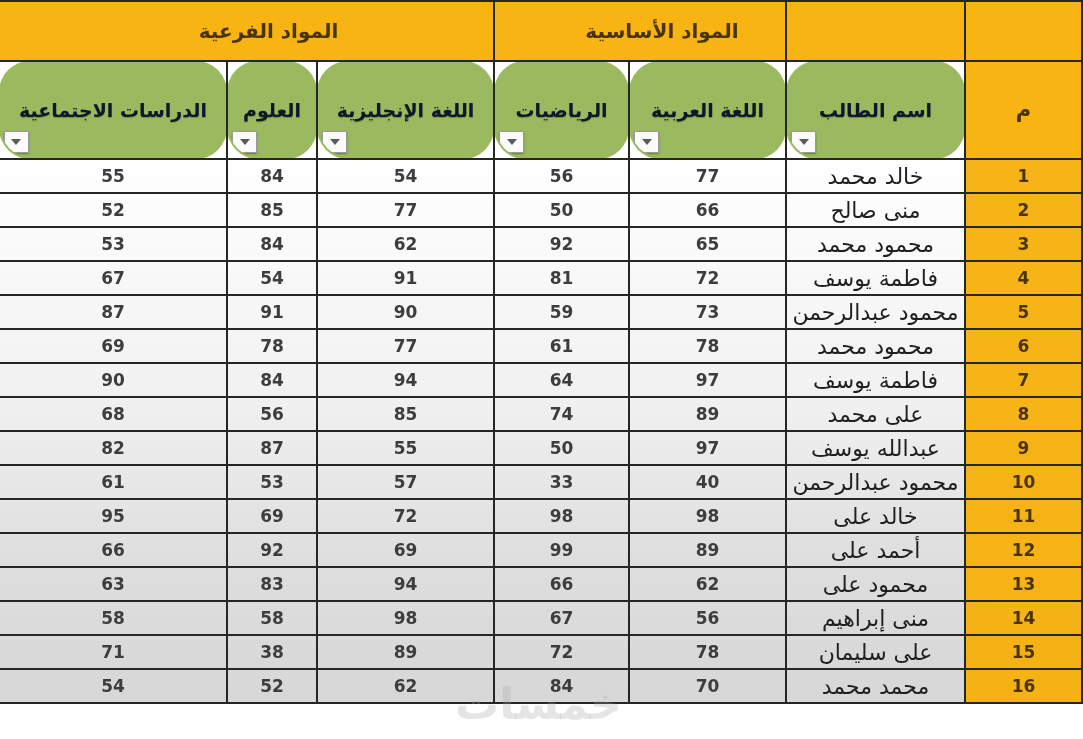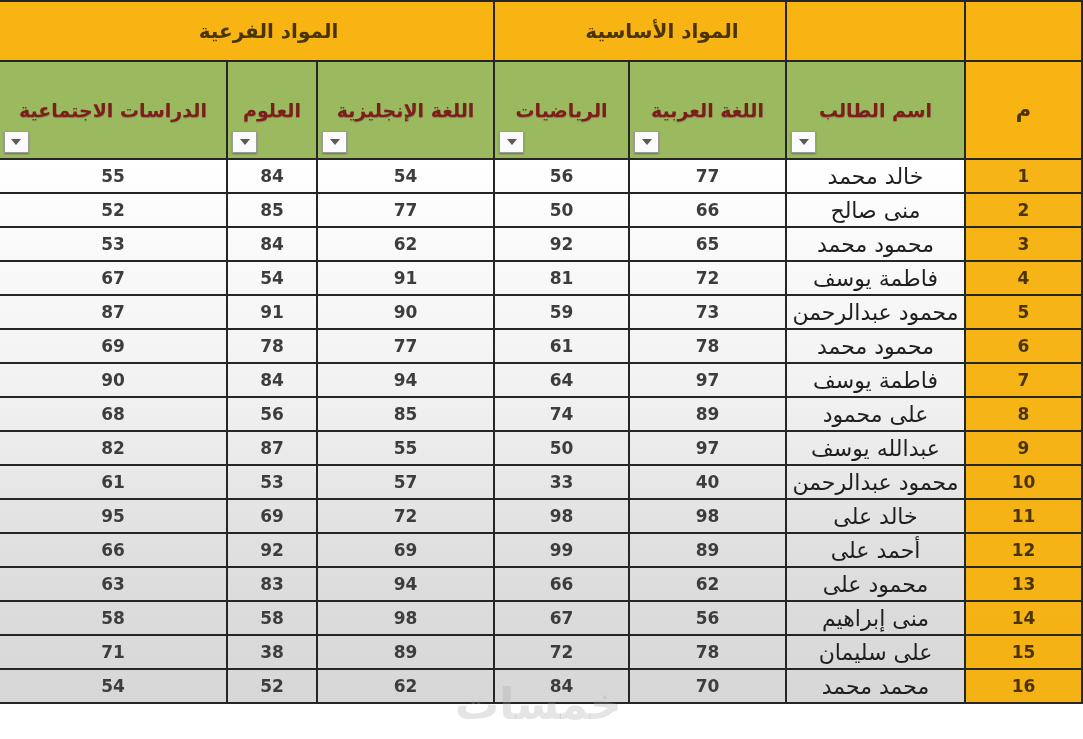--- a/index.html
+++ b/index.html
@@ -19,21 +19,21 @@
   
   tr.group-row th{
     height:58px;background:#F8B412;color:#4a3404;font-size:20px;font-weight:bold;
     text-align:center;vertical-align:middle;padding-left:44px;
   }
   
   tr.header-row th{
     height:96px;position:relative;vertical-align:middle;text-align:center;
     font-size:19px;font-weight:bold;
   }
-  tr.header-row th.hdr-green{background:#9BBA60;color:#7f1d1d;text-shadow:0 1px 1px rgba(0,0,0,.25);}
+  tr.header-row th.hdr-green{background:#9BBA60;color:#0f172a;text-shadow:0 1px 1px rgba(0,0,0,.25);border-radius:31px;}
   tr.header-row th.hdr-orange{background:#F8B412;color:#4a3404;font-size:21px;}
   
   .filter-btn{
     position:absolute;left:4px;bottom:5px;width:23px;height:20px;
     background:#fbfbfb;border:1px solid #9a9a9a;border-radius:1px;
     box-shadow:0 1px 2px rgba(0,0,0,.35);cursor:pointer;
     display:flex;align-items:center;justify-content:center;
   }
   .filter-btn .tri{
     width:0;height:0;border-left:5px solid transparent;border-right:5px solid transparent;
@@ -176,21 +176,21 @@
     <td class="col-num">7</td>
     <td class="col-name">فاطمة يوسف</td>
     <td class="col-grade">97</td>
     <td class="col-grade">64</td>
     <td class="col-grade">94</td>
     <td class="col-grade">84</td>
     <td class="col-grade">90</td>
   </tr>
         <tr>
     <td class="col-num">8</td>
-    <td class="col-name">على محمود</td>
+    <td class="col-name">على محمد</td>
     <td class="col-grade">89</td>
     <td class="col-grade">74</td>
     <td class="col-grade">85</td>
     <td class="col-grade">56</td>
     <td class="col-grade">68</td>
   </tr>
         <tr>
     <td class="col-num">9</td>
     <td class="col-name">عبدالله يوسف</td>
     <td class="col-grade">97</td>

